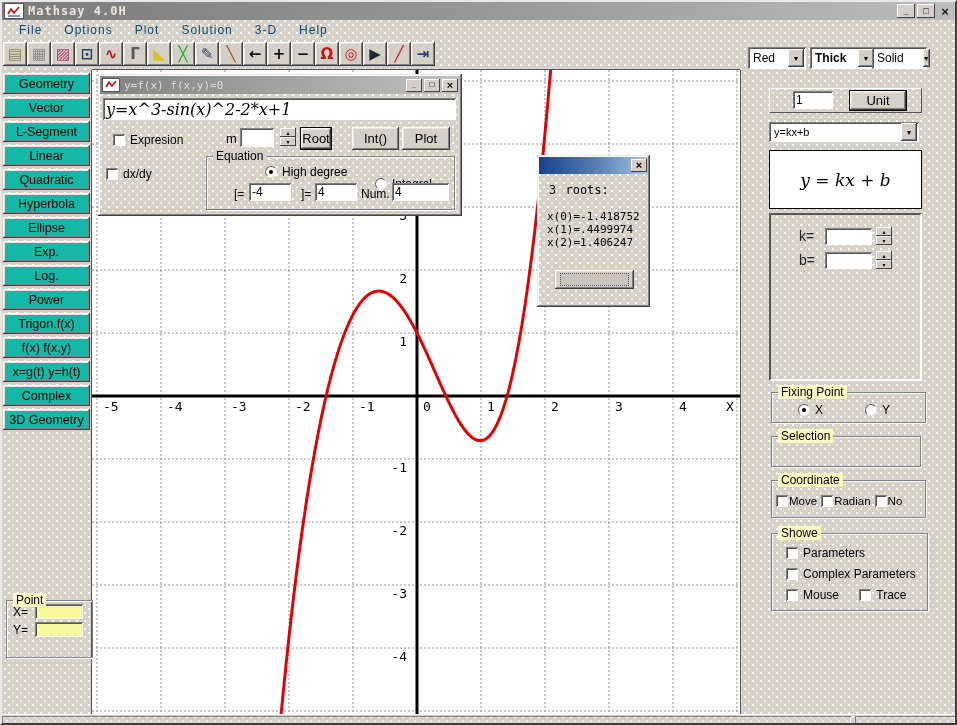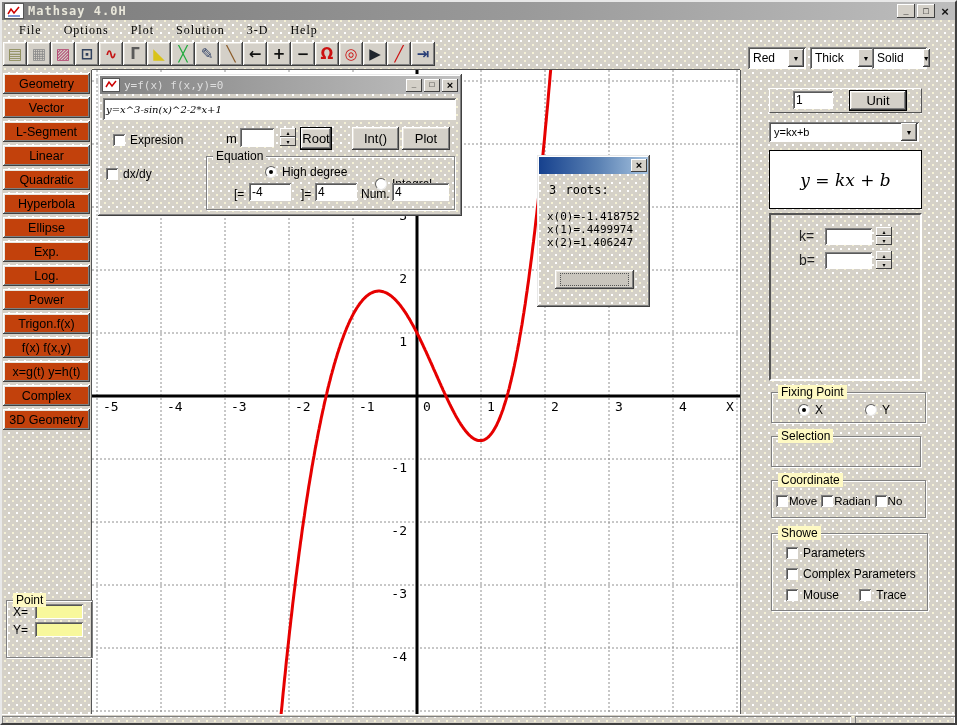--- a/index.html
+++ b/index.html
@@ -27,31 +27,31 @@
   .app-icon{width:18px;height:14px;background:#fff;border:1px solid #555;margin-right:4px;
     display:flex;align-items:center;justify-content:center;}
   .title-text{font-family:"DejaVu Sans Mono",monospace;font-size:12px;font-weight:bold;
     color:#e9e7da;letter-spacing:1px;}
   .win-controls{margin-left:auto;display:flex;align-items:center;gap:2px;}
   .wbtn{width:18px;height:14px;font-size:9px;font-weight:bold;display:flex;
     align-items:center;justify-content:center;line-height:1;}
   .wbtn.flat{background:none;box-shadow:none;font-size:13px;color:#111;width:16px;}
   .menubar{position:absolute;left:2px;top:20px;width:772px;height:20px;display:flex;
     align-items:center;padding-left:6px;box-sizing:border-box;
-    font-family:Liberation Serif, serif;font-size:12px;color:#000000;z-index:5;}
+    font-family:Liberation Sans, sans-serif;font-size:12px;color:#0c4a6e;z-index:5;}
   .menu-item{padding:0 11px;letter-spacing:1px;}
   .toolbar{position:absolute;left:2px;top:40px;height:28px;display:flex;align-items:center;
     padding-left:1px;z-index:5;}
   .tool{width:24px;height:24px;display:flex;align-items:center;justify-content:center;
     background:#d4d0c8;box-shadow:inset -1px -1px 0 #404040, inset 1px 1px 0 #ffffff,
     inset -2px -2px 0 #808080, inset 2px 2px 0 #e9e5dd;}
   .tglyph{font-size:15px;line-height:1;font-family:"DejaVu Sans",sans-serif;font-weight:bold;}
   
   .sidebar{position:absolute;left:3px;top:73px;width:90px;z-index:5;}
-  .side-btn{width:87px;height:21px;margin-bottom:3px;background:#c2410c;
+  .side-btn{width:87px;height:21px;margin-bottom:3px;background:#14b8a6;
     box-shadow:inset -1px -1px 0 #404040, inset 1px 1px 0 #ffffff,
     inset -2px -2px 0 #808080, inset 2px 2px 0 #e9e5dd;
     display:flex;align-items:center;justify-content:center;font-size:12.5px;white-space:nowrap;}
   
   .point-panel{position:absolute;left:6px;top:600px;width:87px;height:58px;z-index:5;}
   .pt-row{display:flex;align-items:center;margin:3px 0 0 6px;}
   .pt-label{font-size:12px;width:22px;}
   .pt-input{width:48px;height:15px;background:#f8f89c;
     box-shadow:inset 1px 1px 0 #808080, inset -1px -1px 0 #fff, inset 2px 2px 0 #555;}
   
@@ -64,21 +64,21 @@
   .curve{fill:none;stroke-width:3;stroke-linejoin:round;stroke-linecap:round;}
   
   .combo{position:absolute;height:22px;background:#fff;
     box-shadow:inset 1px 1px 0 #808080, inset -1px -1px 0 #fff, inset 2px 2px 0 #555;
     display:flex;align-items:center;z-index:5;}
   .combo-text{flex:1;font-size:12px;padding-left:5px;}
   .combo-arrow{width:16px;height:18px;margin-right:2px;display:flex;align-items:center;
     justify-content:center;font-size:7px;background:#d4d0c8;
     box-shadow:inset -1px -1px 0 #404040, inset 1px 1px 0 #fff, inset -2px -2px 0 #808080;}
   #combo-color{left:748px;top:47px;width:58px;}
-  #combo-thick{left:810px;top:47px;width:66px;}
+  #combo-thick{left:810px;top:47px;width:66px;font-weight:bold;}
   #combo-solid{left:872px;top:47px;width:55px;gap:19px;}
   #combo-model{left:769px;top:122px;width:150px;height:20px;}
   #combo-model .combo-text{font-size:11px;}
   .unit-panel{position:absolute;left:769px;top:88px;width:153px;height:25px;
     border:1px solid;border-color:#fff #555 #555 #fff;box-sizing:border-box;z-index:5;}
   .unit-input{position:absolute;left:793px;top:91px;width:40px;height:18px;z-index:6;}
   .unit-btn{position:absolute;left:849px;top:90px;width:58px;height:21px;z-index:6;}
   .formula-box{position:absolute;left:769px;top:150px;width:151px;height:57px;background:#fff;
     border:1px solid #000;display:flex;align-items:center;justify-content:center;z-index:5;
     font-family:"DejaVu Serif",serif;font-style:italic;font-size:17px;}
@@ -122,21 +122,21 @@
   .eq-dialog{left:98px;top:74px;width:364px;height:142px;z-index:30;}
   .dlg-title{height:18px;display:flex;align-items:center;padding:0 2px;
     background:linear-gradient(90deg,#828282,#a5a5a5 55%,#c0c0c0);}
   .dlg-title .title-text{font-size:11px;font-weight:normal;color:#dedede;letter-spacing:0;}
   .dlg-controls{margin-left:auto;display:flex;gap:2px;}
   .dbtn{width:16px;height:13px;font-size:8px;font-weight:bold;display:flex;align-items:center;
     justify-content:center;line-height:1;}
   .dbtn.close-x{font-size:11px;}
   .dlg-body{position:relative;height:calc(100% - 18px);}
   .eq-input{position:absolute;left:3px;top:4px;width:353px;height:22px;display:flex;align-items:center;}
-  .eq-text{font-family:"DejaVu Serif",serif;font-style:italic;font-size:10px;}
+  .eq-text{font-family:"DejaVu Serif",serif;font-style:italic;font-size:16px;}
   .pos-expr{position:absolute;left:13px;top:39px;}
   .pos-m{position:absolute;left:126px;top:37px;font-size:13px;}
   .pos-minp{position:absolute;left:140px;top:34px;width:34px;height:19px;}
   .pos-mspin{position:absolute;left:176px;top:34px;}
   .pos-root{position:absolute;left:200px;top:33px;width:32px;height:23px;}
   .pos-int{position:absolute;left:252px;top:33px;width:47px;height:23px;}
   .pos-plot{position:absolute;left:302px;top:33px;width:48px;height:23px;}
   .pos-dxdy{position:absolute;left:6px;top:73px;}
   .eq-group{left:106px;top:62px;width:249px;height:54px;background:transparent;}
   .pos-hd{position:absolute;left:58px;top:8px;}

